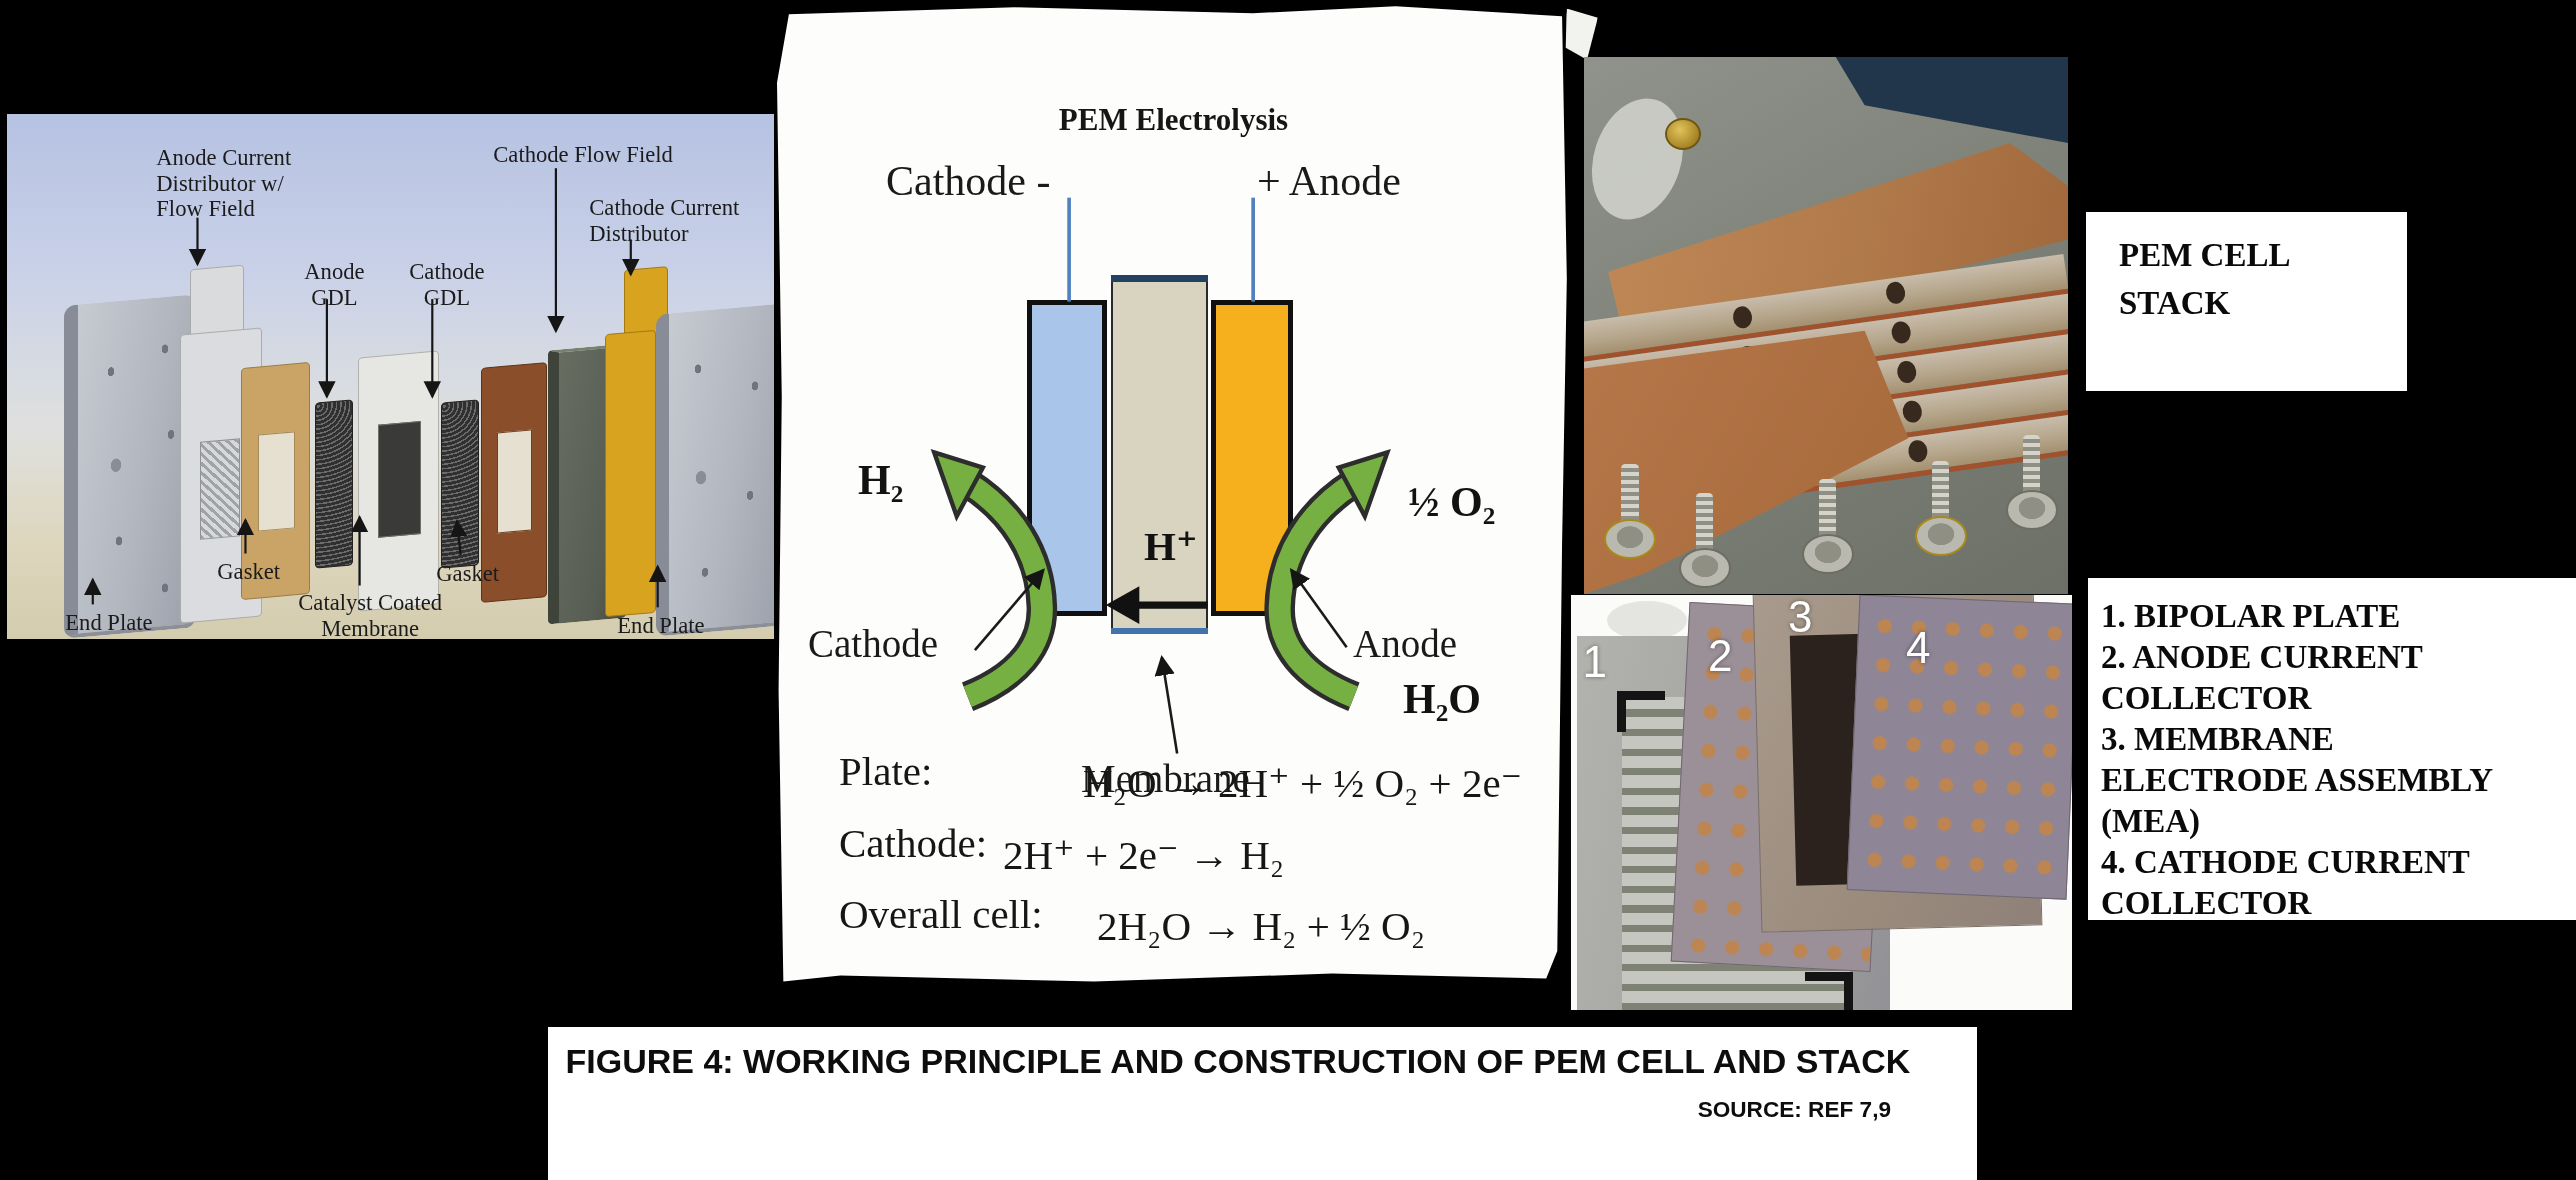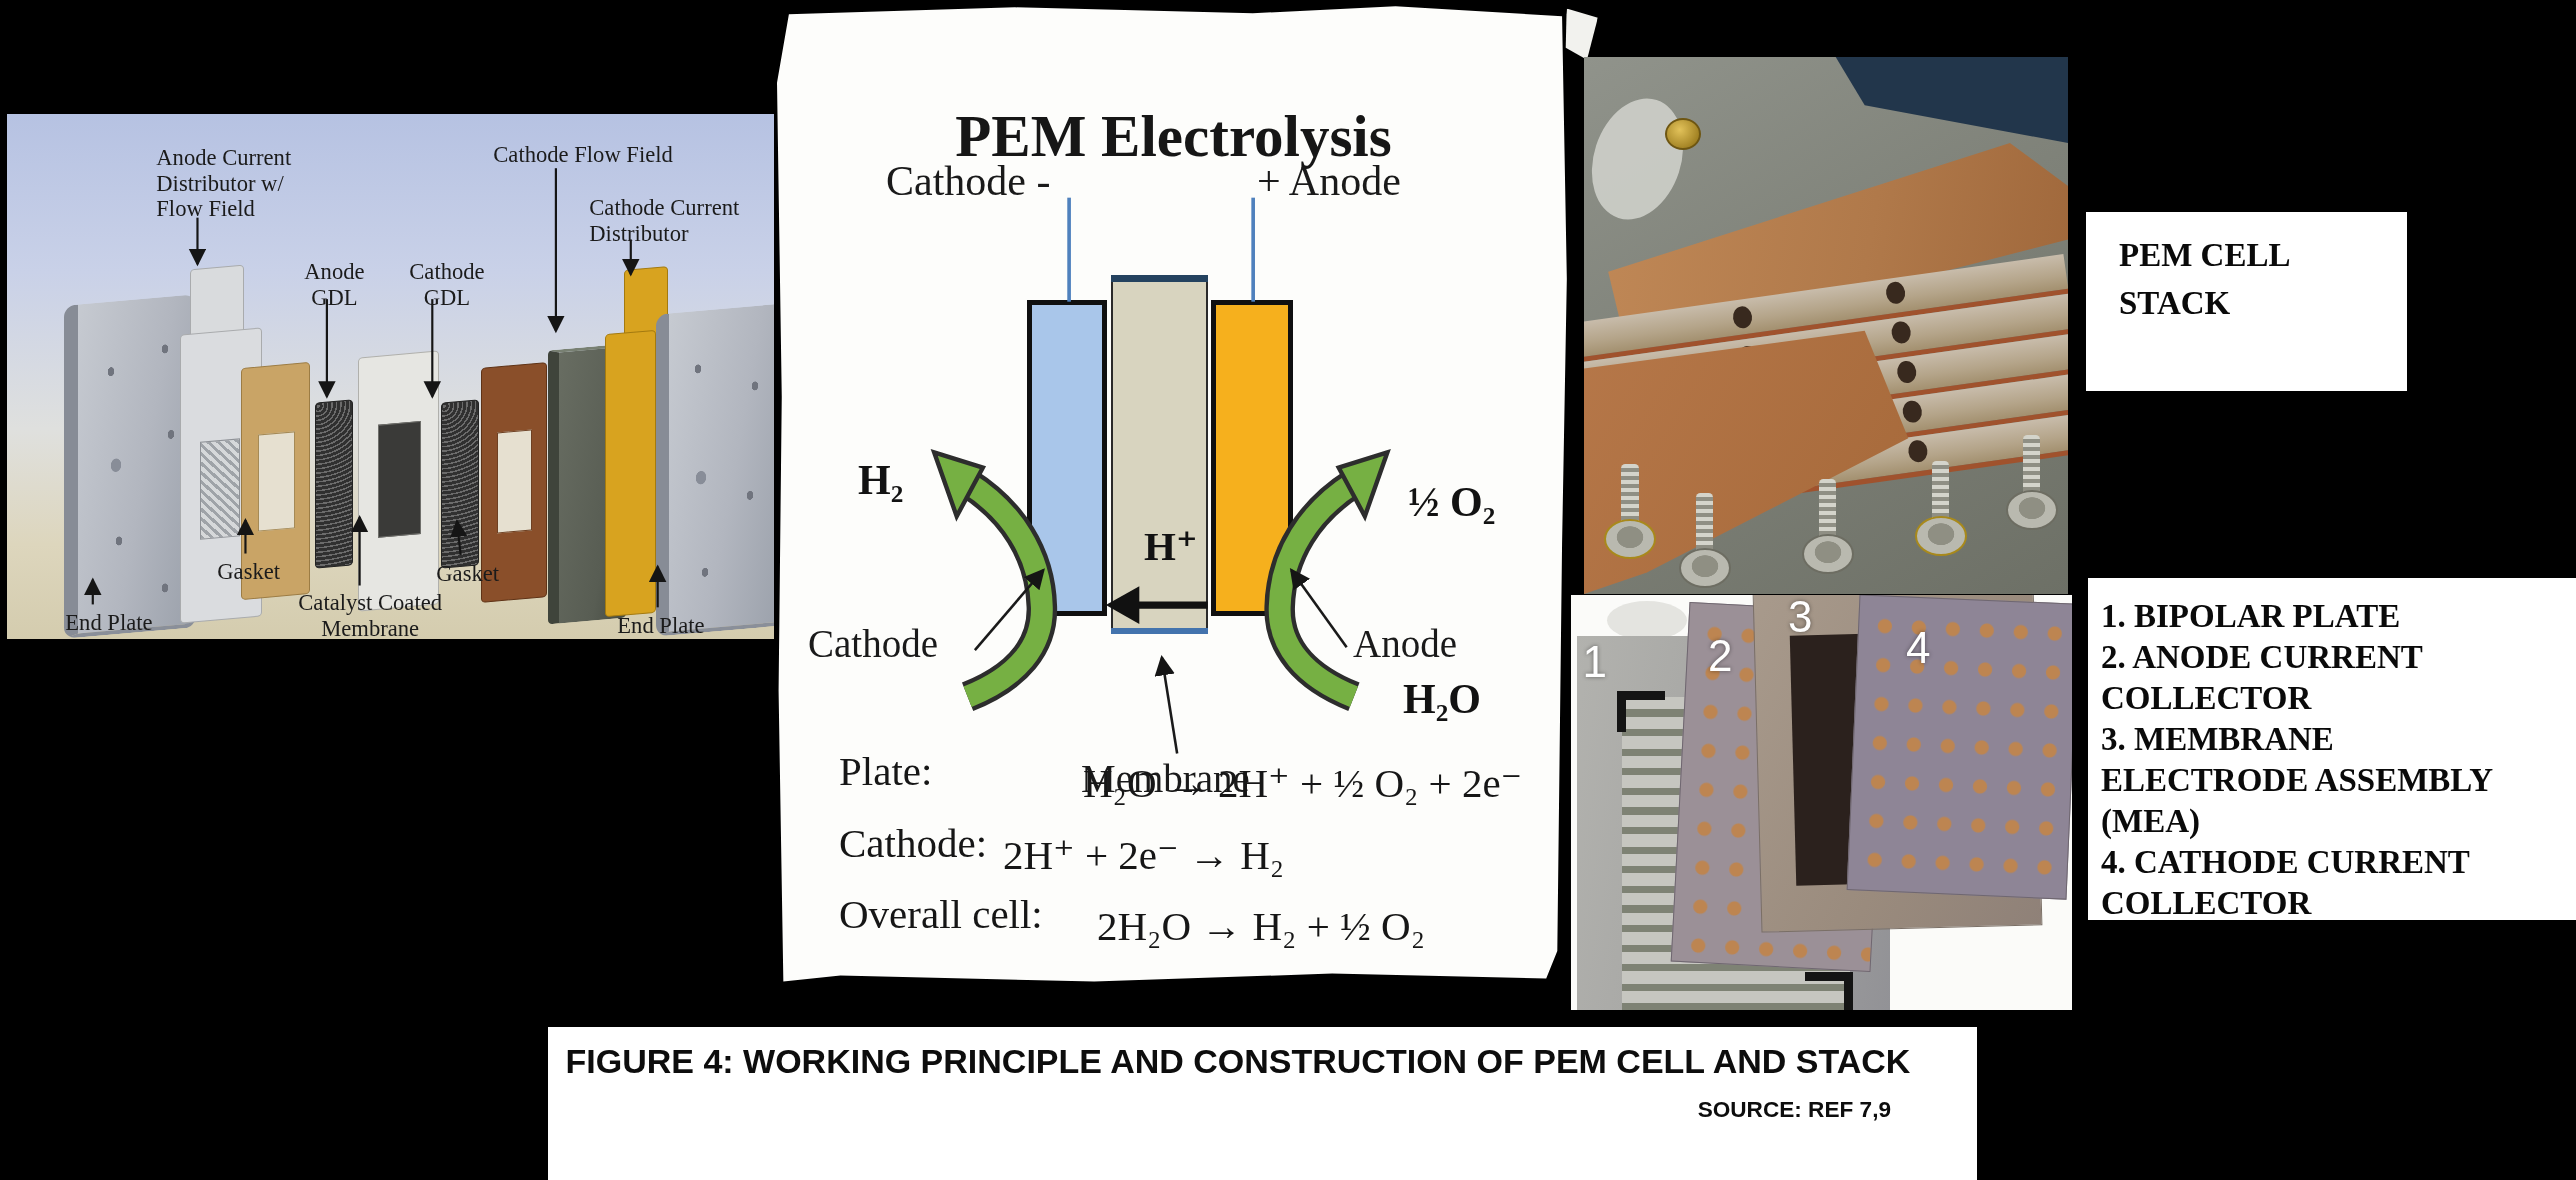--- a/index.html
+++ b/index.html
@@ -49,21 +49,21 @@
     border-left:11.6px solid #3f443b;border-top:3.6px solid #788072;}
   .ccd-tab{left:617px;top:154px;width:42px;height:70px;background:#d8a31f;border:0.7px solid #a37a10;}
   .ccd-body{left:598px;top:218px;width:49px;height:281px;background:#d8a31f;border:0.7px solid #a37a10;}
   .xlabel{position:absolute;font-size:22.6px;line-height:1.13;color:#1b1b1b;white-space:pre-line;}
   .xc{text-align:center;}
   #exploded svg{position:absolute;left:0;top:0;}
 
   
   #schematic{left:777px;top:4.4px;width:793px;height:981px;background:#fdfdfb;
     clip-path:polygon(1.5% 1%,30% 0.3%,60% 0.9%,78% 0.2%,99% 1.2%,99.6% 28%,99% 55%,98.4% 96.5%,97% 99.3%,70% 98.8%,40% 99.6%,8% 99%,0.8% 99.6%,0.2% 70%,0.6% 40%,0% 8%);}
-  .sch-title{left:0;right:0;top:98px;text-align:center;font-size:59px;font-weight:bold;color:#161616;}
+  .sch-title{left:0;right:0;top:98px;text-align:center;font-size:31px;font-weight:bold;color:#161616;}
   .term{font-size:42px;color:#1a1a1a;}
   .bar{position:absolute;}
   .bar-cathode{left:250px;top:296px;width:70px;height:306px;background:#a9c6ea;border:5.8px solid #101010;}
   .bar-membrane{left:334px;top:271px;width:93px;height:359px;background:#d8d4bf;border-left:2.2px solid #2a2a2a;border-right:2.2px solid #2a2a2a;}
   .mem-top{position:absolute;left:-2.2px;top:0;width:97px;height:6.5px;background:#24425f;}
   .mem-bot{position:absolute;left:-2.2px;bottom:0;width:97px;height:6.5px;background:#4373ad;}
   .bar-anode{left:434px;top:296px;width:72px;height:306px;background:#f6b01d;border:5.8px solid #101010;}
   .gas{position:absolute;font-size:42px;font-weight:bold;color:#121212;}
   .hplus{position:absolute;left:367px;top:518px;font-size:41px;font-weight:bold;color:#121212;}
   .elabel{position:absolute;font-size:39px;color:#1a1a1a;}

